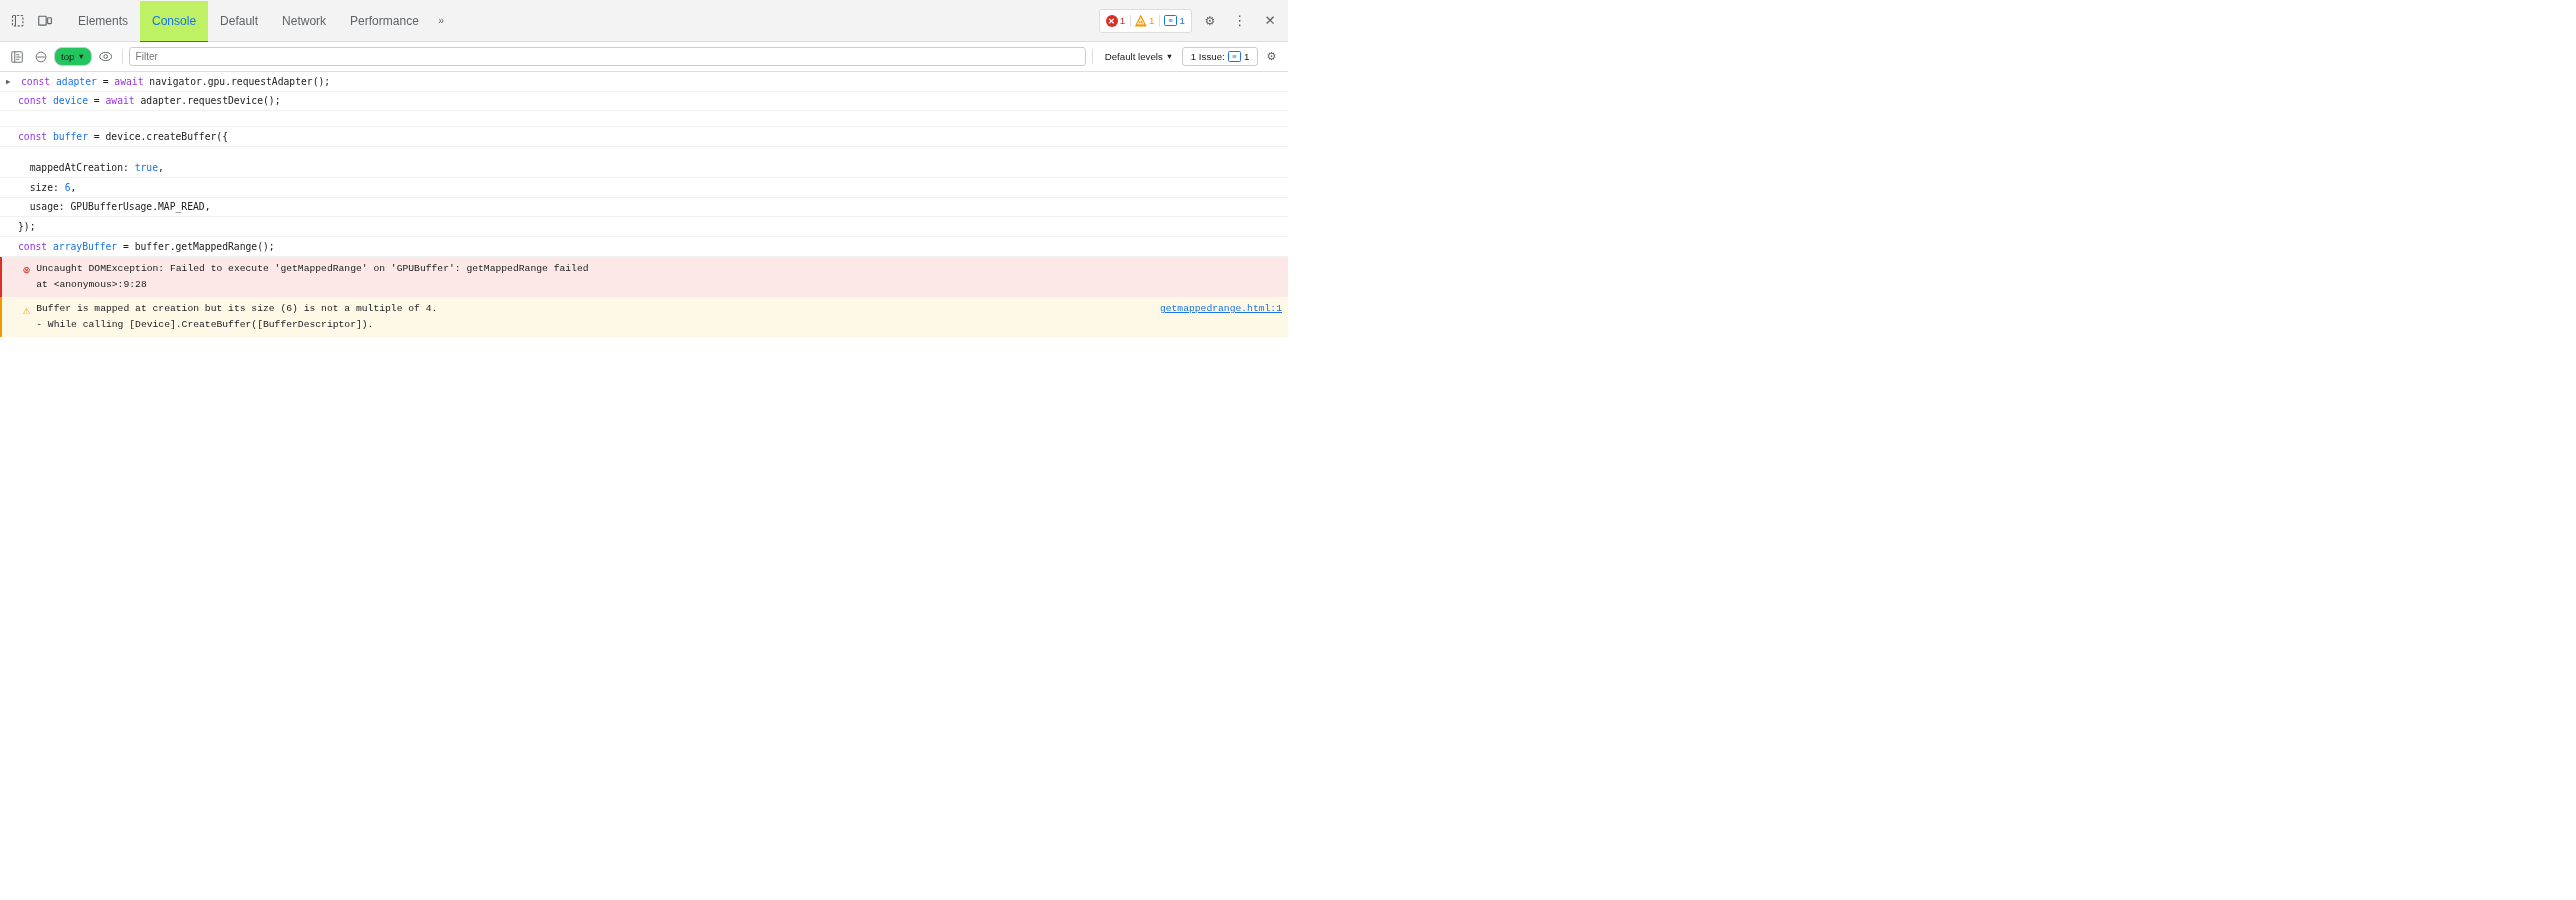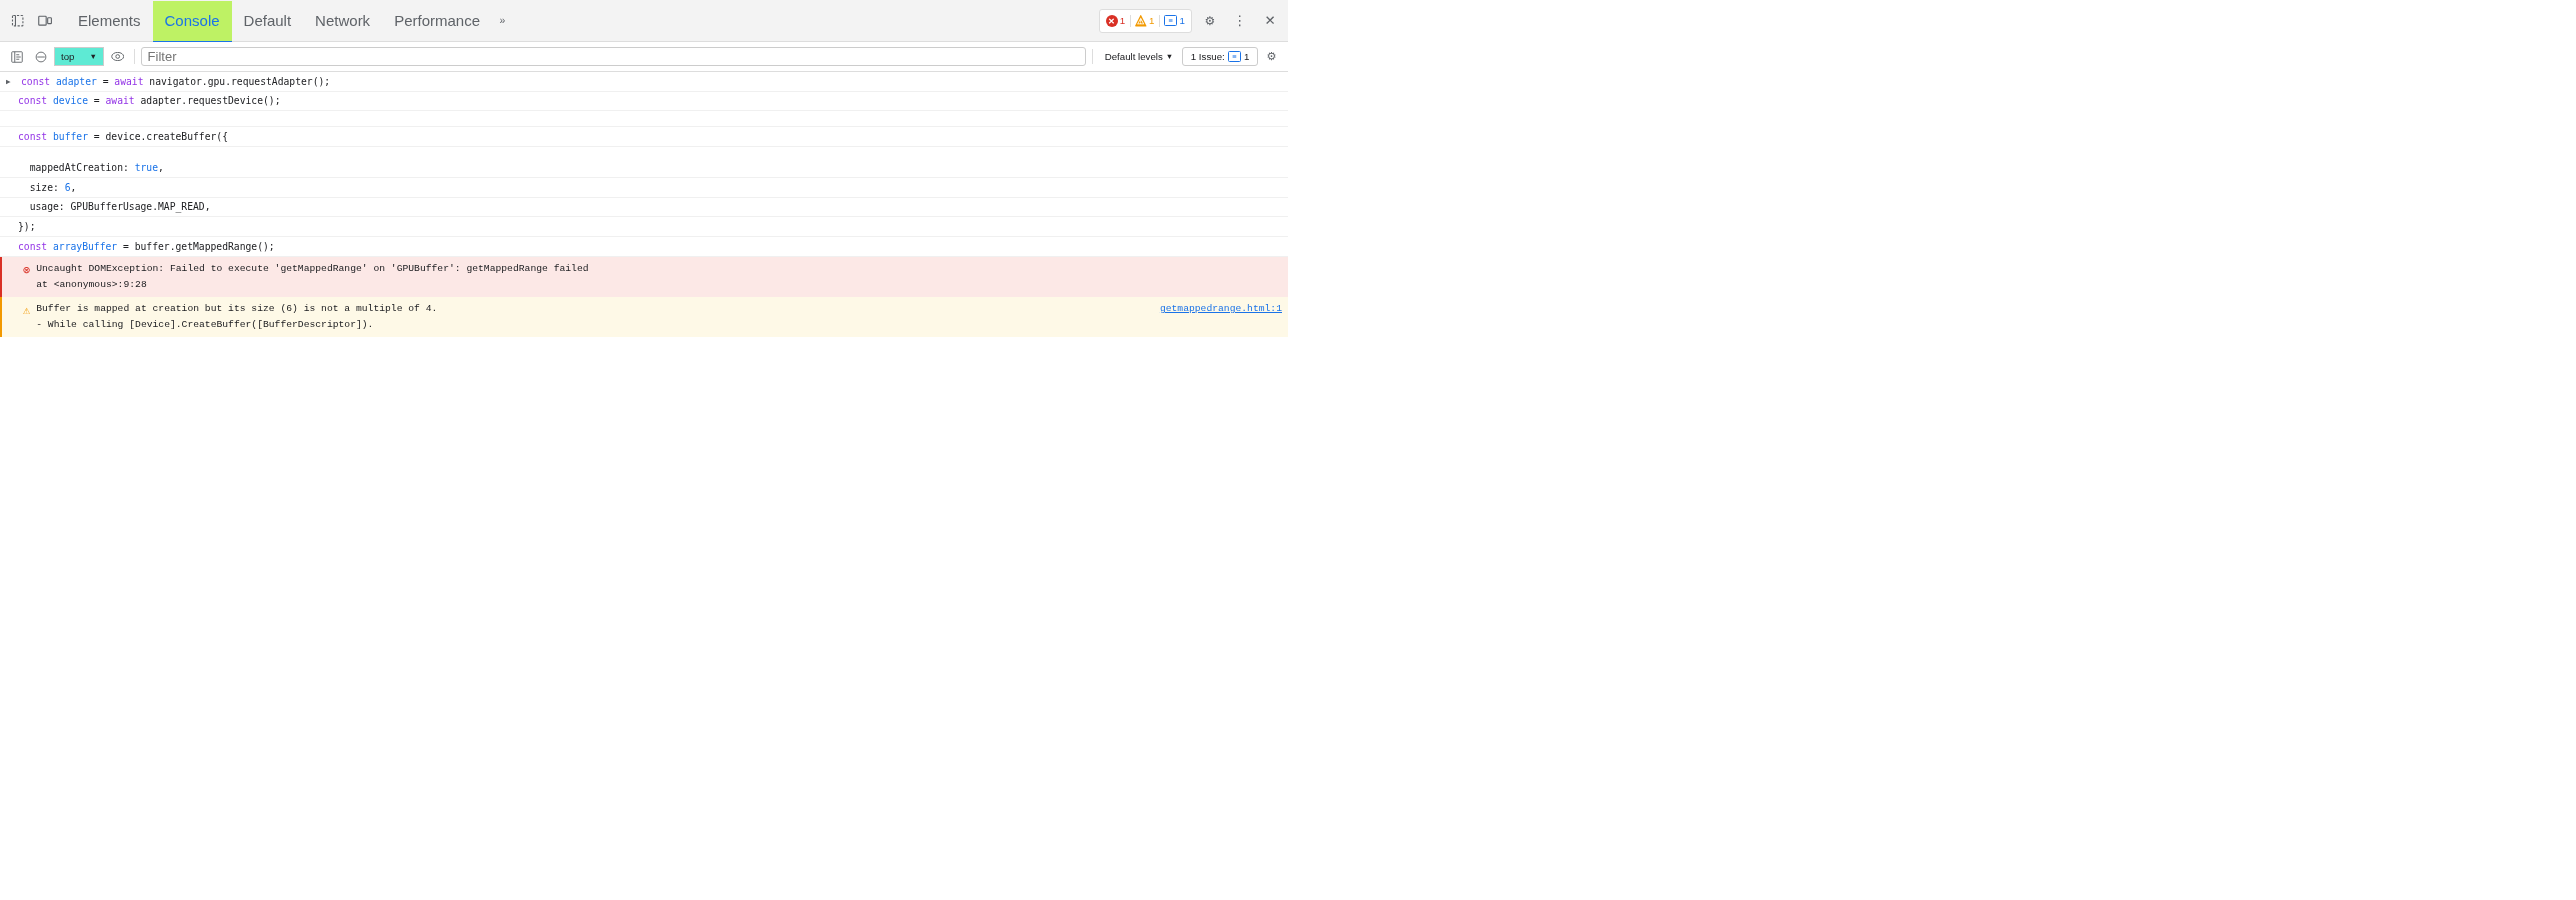--- a/index.html
+++ b/index.html
@@ -47,21 +47,21 @@
       align-items: flex-end;
       height: 100%;
       gap: 0;
     }
     .tab {
       padding: 0 12px;
       height: 100%;
       display: flex;
       align-items: center;
       cursor: pointer;
-      font-size: 15px;
+      font-size: 12px;
       color: #5f6368;
       border-bottom: 1.5px solid transparent;
       white-space: nowrap;
       position: relative;
       top: 0.7px;
     }
     .tab.active {
       color: #1a73e8;
       border-bottom: 1.5px solid #1a73e8;
       background: #bef264;
@@ -170,38 +170,38 @@
       cursor: pointer;
       color: #5f6368;
       font-size: 10.4px;
       border: none;
       background: transparent;
     }
 
     .top-selector {
       display: flex;
       align-items: center;
-      gap: 15px;
+      gap: 3px;
       padding: 1.5px 6px;
       border: 0.7px solid #ccc;
-      border-radius: 0;
+      border-radius: 8px;
       cursor: pointer;
       font-size: 9.7px;
       color: #202124;
-      background: #5eead4;
+      background: #22c55e;
       height: 19.4px;
     }
 
     .filter-input {
       flex: 1;
       height: 19.4px;
       border: 0.7px solid #ccc;
       border-radius: 3px;
       padding: 0 6px;
-      font-size: 13px;
+      font-size: 10px;
       color: #202124;
       outline: none;
     }
 
     .toolbar-divider {
       width: 0.7px;
       height: 15px;
       background: #ddd;
       margin: 0 3px;
     }

